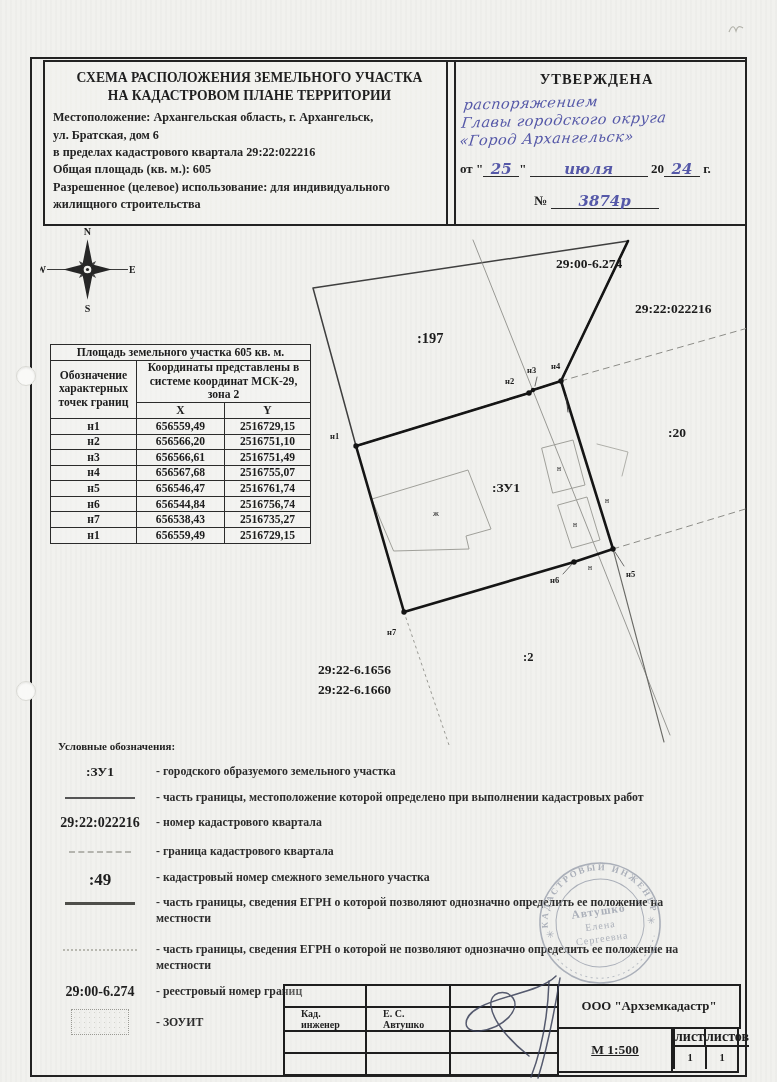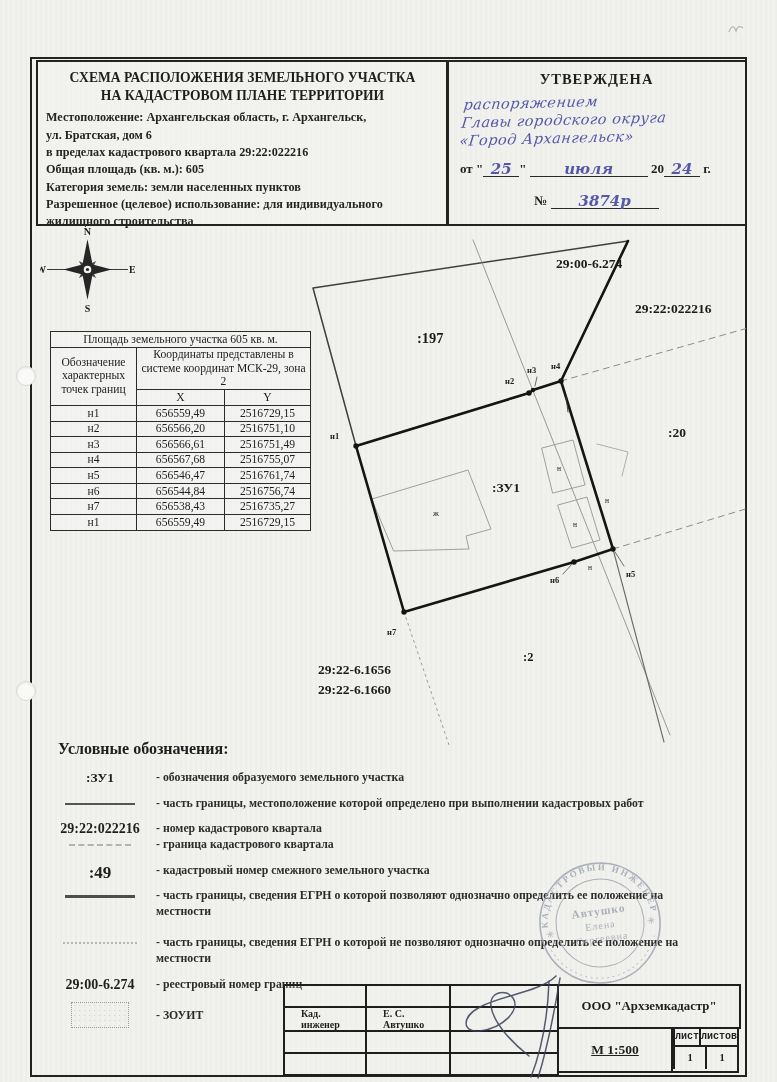--- a/index.html
+++ b/index.html
@@ -2,60 +2,60 @@
 <html><head>
 <meta charset="utf-8">
 <style>
   html,body{margin:0;padding:0;}
   body{width:777px;height:1082px;background:#e8e8e5;font-family:"Liberation Serif",serif;color:#1f1f1f;}
   .page{position:relative;width:777px;height:1082px;overflow:hidden;
         background:#f1f1ee;
         background-image:repeating-linear-gradient(90deg,rgba(0,0,0,0.015) 0 2px,transparent 2px 5px);}
   .frame{position:absolute;left:30px;top:57px;width:713px;height:1016px;border:2.5px solid #222;}
   
-  .hbox-left{position:absolute;left:36px;top:60px;width:409px;height:162px;border:2px solid #222;background:rgba(244,244,241,.4);}
+  .hbox-left{position:absolute;left:43px;top:60px;width:409px;height:162px;border:2px solid #222;background:rgba(244,244,241,.4);}
   .hbox-right{position:absolute;left:446px;top:60px;width:297px;height:162px;border:2px solid #222;}
   .h-title{text-align:center;font-weight:bold;font-size:13.6px;line-height:1.3;margin-top:7px;}
   .h-details{margin:5px 6px 0 8px;font-size:12.2px;font-weight:bold;line-height:1.42;color:#242424;}
   .ap-title{text-align:center;font-weight:bold;font-size:14.5px;letter-spacing:1px;margin-top:9px;}
   .hw{font-family:"DejaVu Serif",serif;font-style:italic;color:#5558a8;}
   .hw-block{margin:4px 0 0 14px;font-size:14.5px;line-height:1.25;transform:skewX(-8deg) rotate(-1.5deg);letter-spacing:.5px;}
   .date-line{display:flex;align-items:flex-end;font-weight:bold;font-size:13px;margin:13px 10px 0 12px;white-space:pre;}
   .blank{display:inline-flex;justify-content:center;align-items:flex-end;border-bottom:1.5px solid #2a2a2a;height:17px;text-align:right;}
   .blank .hw{font-size:15px;margin-bottom:-2px;}
   .b-sm{width:36px;} .b-lg{width:118px;} .b-num{width:108px;}
   .num-line{display:flex;justify-content:center;align-items:flex-end;font-weight:bold;font-size:13px;margin-top:14px;}
   
-  .ctable{position:absolute;left:50px;top:331px;border-collapse:collapse;table-layout:fixed;
-          font-weight:normal;color:#1d1d1d;background:rgba(246,246,243,.5);}
+  .ctable{position:absolute;left:50px;top:344px;border-collapse:collapse;table-layout:fixed;
+          font-weight:bold;color:#1d1d1d;background:rgba(246,246,243,.5);}
   .ctable td{border:1.6px solid #2b2b2b;text-align:center;padding:0 1px;vertical-align:middle;}
   .ct-title{font-size:11.6px;height:20px;}
   .ct-h1{font-size:10.8px;line-height:1.18;}
   .ct-h2{font-size:10.8px;line-height:1.2;}
   .ct-xy{font-size:12px;height:16px;}
   .ctable tbody td{font-size:11.6px;height:14.6px;}
   
   .legend{position:absolute;left:44px;top:740px;width:672px;}
-  .lg-title{font-size:16px;font-weight:bold;margin-left:14px;}
+  .lg-title{font-size:11px;font-weight:bold;margin-left:14px;}
   .lg-row{display:flex;align-items:flex-start;}
   .lg-sym{width:112px;flex:none;text-align:center;font-weight:bold;}
   .lg-desc{flex:1;font-size:11.8px;font-weight:bold;line-height:1.32;color:#2c2c2c;max-width:556px;}
   .sym-line{display:block;margin:7px auto 0;}
   
   .tblock{position:absolute;left:283px;top:984px;display:flex;align-items:flex-start;}
   .tb-left{border-collapse:collapse;}
   .tb-left td{border:2px solid #1e1e1e;height:20px;font-size:10px;font-weight:bold;padding:0 16px;background:rgba(243,243,240,.25);}
   .tb-right{width:182px;}
   .tb-company{border:2px solid #1e1e1e;border-left:none;height:41px;line-height:41px;text-align:center;font-size:12.8px;font-weight:bold;}
   .tb-bottom{display:flex;}
   .tb-scale{border:2px solid #1e1e1e;border-left:none;border-top:none;width:112px;height:42px;line-height:42px;text-align:center;font-size:13.5px;font-weight:bold;text-decoration:underline;}
   .tb-sheets{width:66px;border-right:2px solid #1e1e1e;border-bottom:2px solid #1e1e1e;box-sizing:border-box;}
   .tb-sh-row{display:flex;}
   .tb-sh-row div{flex:1;border-left:2px solid #1e1e1e;border-bottom:2px solid #1e1e1e;text-align:center;}
-  .tb-sh-h div{font-size:10px;font-weight:bold;height:16px;line-height:16px;font-family:Liberation Mono, monospace;}
+  .tb-sh-h div{font-size:14px;font-weight:bold;height:16px;line-height:16px;}
   .tb-sh-v div{font-size:10.5px;font-weight:bold;height:22px;line-height:22px;border-bottom:none;}
   
   .hole{position:absolute;width:18px;height:18px;border-radius:50%;background:#f9f9f7;border:1px solid #d9d9d4;box-shadow:inset 0 1px 2px rgba(0,0,0,.08);}
   .stamp{position:absolute;left:530px;top:853px;opacity:.8;}
   .sig{position:absolute;left:440px;top:960px;pointer-events:none;}
   .artifact{position:absolute;left:726px;top:18px;color:#b2b2aa;}
   svg text{font-family:"Liberation Serif",serif;}
 </style>
 </head>
 <body>
@@ -66,21 +66,20 @@
   <div class="hbox-left">
     <div class="h-title">
       <div>СХЕМА РАСПОЛОЖЕНИЯ ЗЕМЕЛЬНОГО УЧАСТКА</div>
       <div>НА КАДАСТРОВОМ ПЛАНЕ ТЕРРИТОРИИ</div>
     </div>
     <div class="h-details">
       <div>Местоположение: Архангельская область, г. Архангельск,</div>
       <div>ул. Братская, дом 6</div>
       <div>в пределах кадастрового квартала 29:22:022216</div>
       <div>Общая площадь (кв. м.): 605</div>
-      <div>Категория земель: земли населенных пунктов</div>
       <div>Разрешенное (целевое) использование: для индивидуального</div>
       <div>жилищного строительства</div>
     </div>
   </div>
 
   <div class="hbox-right">
     <div class="ap-title">УТВЕРЖДЕНА</div>
     <div class="hw-block">
       <div class="hw">распоряжением</div>
       <div class="hw">Главы городского округа</div>
@@ -223,36 +222,36 @@
       <text x="605" y="503" font-size="7.5" font-weight="normal">н</text>
       <text x="588" y="570" font-size="7.5" font-weight="normal">н</text>
     </g>
   </svg>
 
   <div class="legend">
     <div class="lg-title">Условные обозначения:</div>
 
     <div class="lg-row" style="margin-top:12px;">
       <div class="lg-sym" style="font-size:13.5px;">:ЗУ1</div>
-      <div class="lg-desc">- обозначения образуемого  земельного участка</div>
+      <div class="lg-desc">- городского образуемого  земельного участка</div>
     </div>
 
     <div class="lg-row" style="margin-top:10px;">
       <div class="lg-sym">
           <span class="sym-line" style="width:70px;border-top:2.2px solid #555;"></span>
         </div>
       <div class="lg-desc">- часть границы, местоположение которой определено при выполнении кадастровых работ</div>
     </div>
 
     <div class="lg-row" style="margin-top:9px;">
       <div class="lg-sym" style="font-size:14px;">29:22:022216</div>
       <div class="lg-desc">- номер кадастрового квартала</div>
     </div>
 
-    <div class="lg-row" style="">
+    <div class="lg-row" style="margin-top:13px;">
       <div class="lg-sym">
           <span class="sym-line" style="width:62px;border-top:2px dashed #b4b4ae;"></span>
         </div>
       <div class="lg-desc">- граница кадастрового квартала</div>
     </div>
 
     <div class="lg-row" style="margin-top:11px;">
       <div class="lg-sym" style="font-size:17px;">:49</div>
       <div class="lg-desc">- кадастровый номер смежного земельного участка</div>
     </div>

